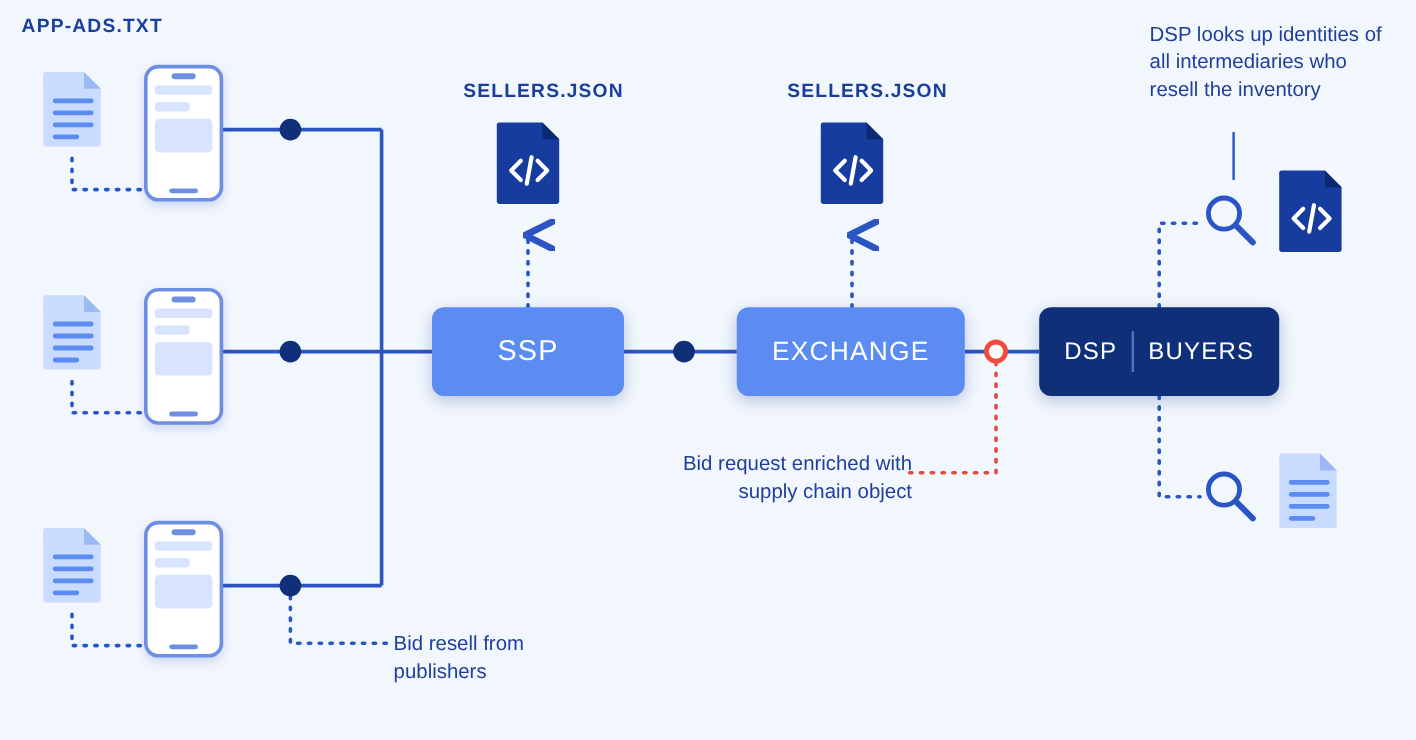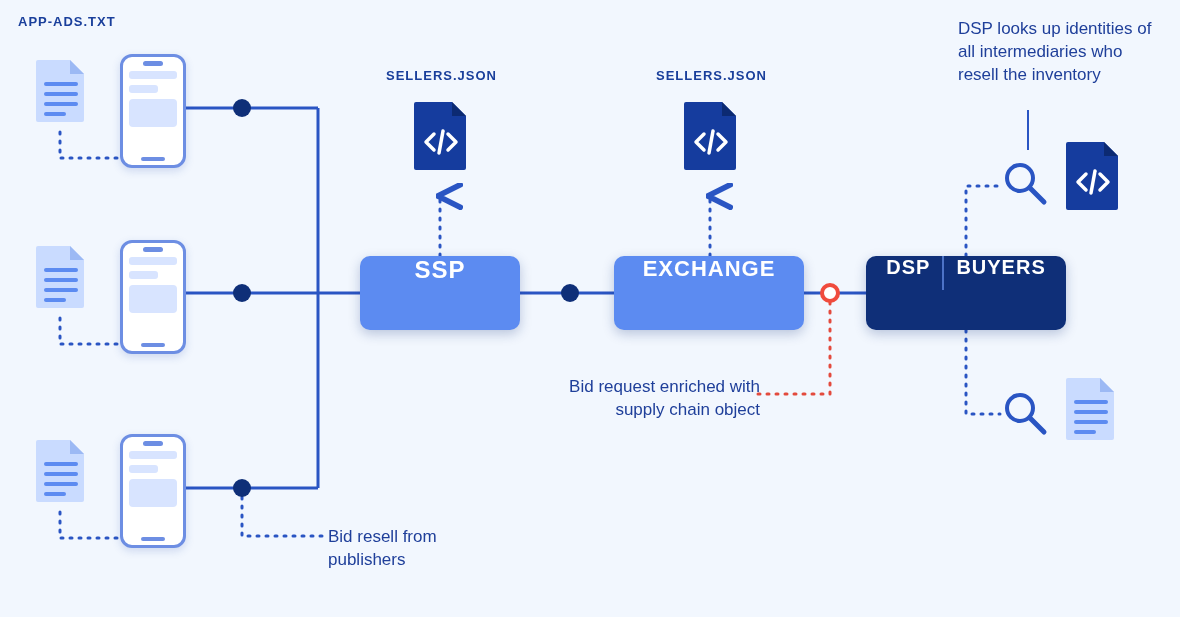--- a/index.html
+++ b/index.html
@@ -25,35 +25,35 @@
 
   
   .phone{position:absolute;width:60px;height:108px;background:#fff;border:3px solid #6d8ee3;border-radius:12px;box-shadow:0 3px 8px rgba(40,80,170,.18);}
   .phone::before{content:"";position:absolute;top:4px;left:50%;transform:translateX(-50%);width:20px;height:5px;border-radius:3px;background:#6d8ee3;}
   .phone::after{content:"";position:absolute;bottom:4px;left:50%;transform:translateX(-50%);width:24px;height:4px;border-radius:3px;background:#6d8ee3;}
   .phone .screen{position:absolute;top:14px;bottom:12px;left:6px;right:6px;display:flex;flex-direction:column;gap:6px;}
   .phone .line{height:8px;background:#d8e4ff;border-radius:3px;}
   .phone .block{height:28px;background:#d8e4ff;border-radius:4px;}
 
   
-  .box{position:absolute;display:flex;justify-content:center;border-radius:10px;color:#fff;font-weight:700;letter-spacing:1px;box-shadow:0 4px 12px rgba(15,47,120,.25);}
+  .box{position:absolute;display:flex;align-items:center;justify-content:center;border-radius:10px;color:#fff;font-weight:400;letter-spacing:1px;box-shadow:0 4px 12px rgba(15,47,120,.25);}
   .ssp{background:var(--blue-light);width:160px;height:74px;font-size:24px;}
   .exchange{background:var(--blue-light);width:190px;height:74px;font-size:22px;}
   .dsp{background:var(--navy);width:200px;height:74px;font-size:20px;}
   .dsp .sep{width:2px;height:34px;background:#4d73c7;margin:0 12px;}
 
   
   .node{position:absolute;width:18px;height:18px;border-radius:50%;background:var(--navy);transform:translate(-50%,-50%);}
   .node-red{background:#fff;border:4px solid var(--red);width:12px;height:12px;}
 
   
   .mag{position:absolute;width:46px;height:46px;}
   .mag svg{width:100%;height:100%;display:block;}
 
-  .label{position:absolute;color:#1a3f9b;font-weight:600;letter-spacing:1px;text-transform:uppercase;font-size:13px;}
+  .label{position:absolute;color:#1a3f9b;font-weight:600;letter-spacing:1px;text-transform:uppercase;font-size:16px;}
   .callout{position:absolute;color:#1f3f9a;font-size:17px;line-height:1.35;}
 
   svg.lines{position:absolute;left:0;top:0;width:1180px;height:617px;pointer-events:none;}
 </style>
 </head>
 <body>
 
 <div class="workspace">
 
   <svg class="lines">

